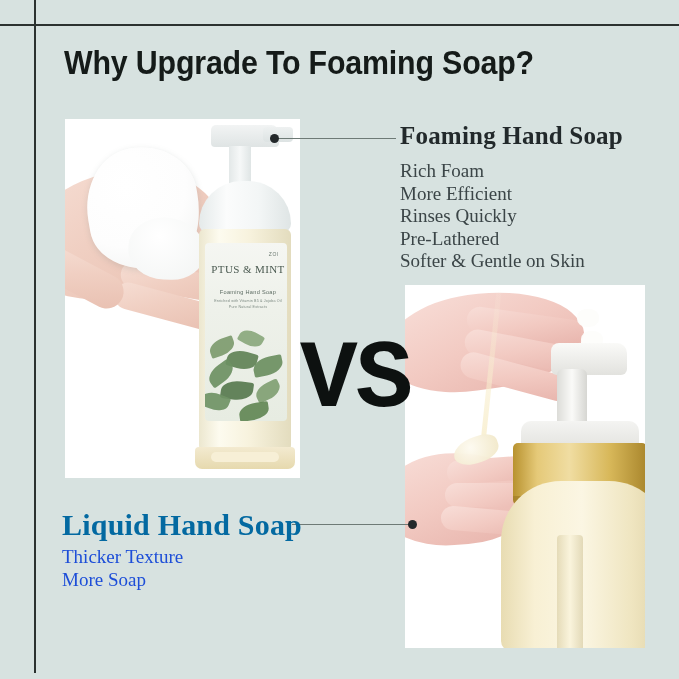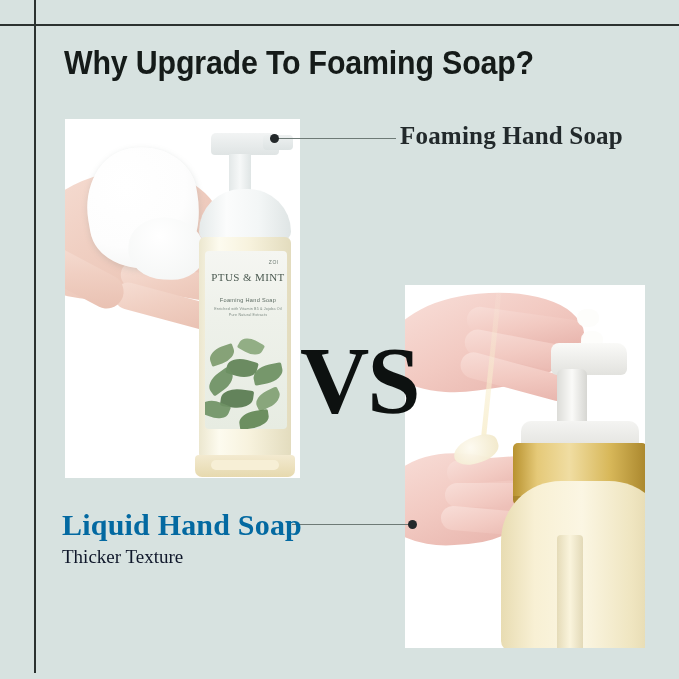--- a/index.html
+++ b/index.html
@@ -60,21 +60,21 @@
     border-radius:52% 58% 40% 60%/58% 46% 60% 42%;
     transform:rotate(-10deg);
     box-shadow:0 2px 6px rgba(120,130,128,.22);
   }
   .foam:after{
     content:"";position:absolute;left:34px;top:74px;width:76px;height:62px;
     background:radial-gradient(circle at 40% 30%,#ffffff,#f2f4f3);
     border-radius:50% 55% 45% 50%;transform:rotate(12deg);
   }
 
-  .bottle{position:absolute;left:120px;top:14px;width:118px;height:345px;}
+  .bottle{position:absolute;left:120px;top:6px;width:118px;height:345px;}
   .b-cap{
     position:absolute;left:26px;top:0px;width:68px;height:22px;
     background:linear-gradient(180deg,#f2f4f4,#dfe4e4);
     border-radius:5px 8px 4px 4px;
   }
   .b-cap:after{
     content:"";position:absolute;left:52px;top:2px;width:30px;height:15px;
     background:linear-gradient(180deg,#eef1f1,#dde3e3);border-radius:4px;
   }
   .b-neck{
@@ -185,21 +185,21 @@
   }
   .lb-tube{
     position:absolute;left:152px;top:250px;width:26px;height:116px;
     background:linear-gradient(90deg,rgba(215,203,160,.6),rgba(250,244,220,.9),rgba(210,198,155,.6));
     border-radius:4px;
   }
 
   
   .vs{
     position:absolute;left:300px;top:333px;
-    font-family:Liberation Serif, serif;
+    font-family:Liberation Mono, monospace;
     font-weight:bold;font-size:96px;line-height:96px;
     color:#0d1110;letter-spacing:-2px;
   }
 
   
   .conn{position:absolute;height:1px;background:#6e7a76;}
   .dot{position:absolute;width:9px;height:9px;border-radius:50%;background:#23282a;}
   #conn-top{left:278px;top:138px;width:118px;}
   #dot-top{left:270px;top:134px;}
   #conn-bot{left:292px;top:524px;width:120px;}
@@ -215,21 +215,21 @@
     position:absolute;left:400px;top:160px;
     font-size:19px;line-height:22.5px;color:#3b4547;
   }
   .head-liq{
     position:absolute;left:62px;top:508px;
     font-weight:bold;font-size:30px;color:#0369a1;letter-spacing:.2px;
     white-space:nowrap;
   }
   .list-liq{
     position:absolute;left:62px;top:546px;
-    font-size:19px;line-height:22.5px;color:#0f172a;
+    font-size:19px;line-height:22.5px;color:#1d4ed8;
   }
   .list-foam div,.list-liq div{white-space:nowrap;}
 </style>
 </head>
 <body>
 
 <div id="stage">
 
   <div class="rule-h"></div>
   <div class="rule-v"></div>
@@ -305,19 +305,27 @@
   </div>
 
   <div class="vs">VS</div>
 
   <div class="conn" id="conn-top"></div>
   <div class="dot" id="dot-top"></div>
   <div class="conn" id="conn-bot"></div>
   <div class="dot" id="dot-bot"></div>
 
   <div class="head-foam">Foaming Hand Soap</div>
+  <div class="list-foam">
+    <div>Rich Foam</div>
+    <div>More Efficient</div>
+    <div>Rinses Quickly</div>
+    <div>Pre-Lathered</div>
+    <div>Softer &amp; Gentle on Skin</div>
+  </div>
 
   <div class="head-liq">Liquid Hand Soap</div>
   <div class="list-liq">
     <div>Thicker Texture</div>
+    <div>More Soap</div>
   </div>
 
 </div>
 
 </body></html>

